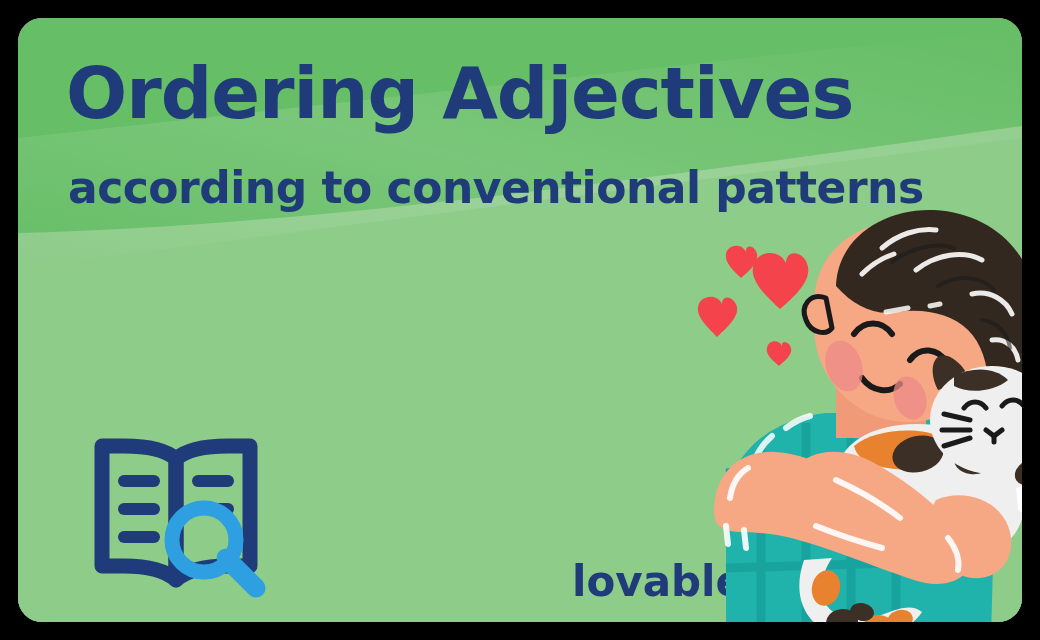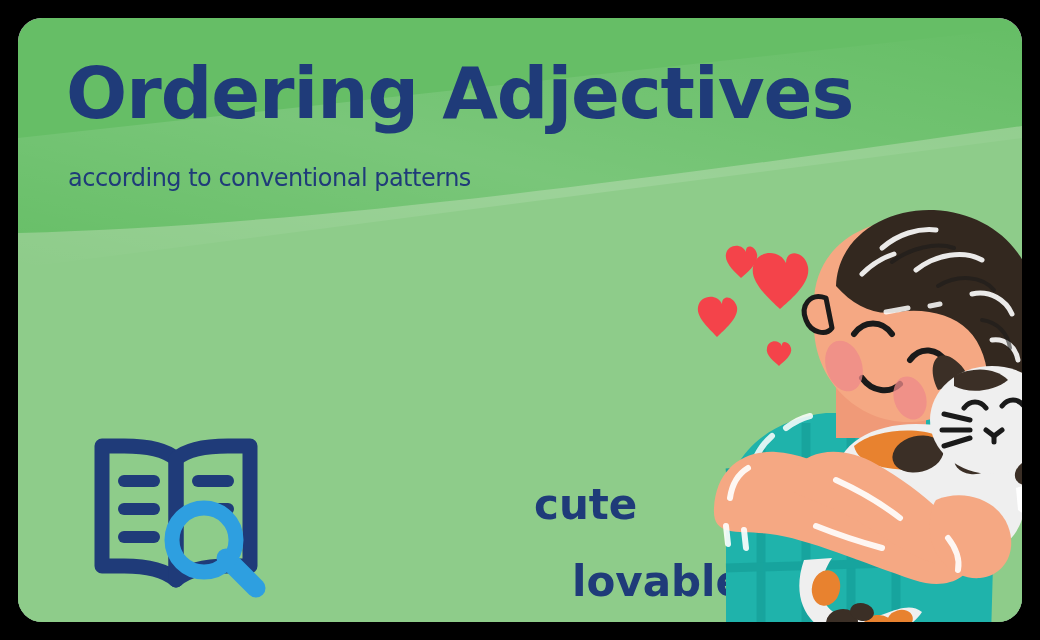--- a/index.html
+++ b/index.html
@@ -33,22 +33,22 @@
     font-size:72px;
     font-weight:bold;
     letter-spacing:-1px;
     line-height:1;
     white-space:nowrap;
   }
   #subtitle{
     position:absolute;
     left:50px; top:148px;
     color:#1f3b79;
-    font-size:24px;
-    font-weight:normal;
+    font-size:44px;
+    font-weight:bold;
     letter-spacing:-0.5px;
     line-height:1;
     white-space:nowrap;
   }
 
   .adj{
     position:absolute;
     color:#1f3b79;
     font-weight:bold;
     white-space:nowrap;
@@ -88,21 +88,20 @@
     <path d="M0,215 C260,208 560,172 1004,108 L1004,604 L0,604 Z" fill="#8ecc8a"></path>
   </svg>
 
   <svg id="streak" viewBox="0 0 1004 604" preserveAspectRatio="none">
     <path d="M0,120 L1004,10 L1004,120 L0,250 Z" fill="url(#streakgrad)"></path>
   </svg>
 
   <div id="title">Ordering Adjectives</div>
   <div id="subtitle">according to conventional patterns</div>
 
-  <div class="adj" id="adj-cute">cute</div>
   <div class="adj" id="adj-lovable">lovable</div>
   <div class="adj" id="adj-soft">soft</div>
 
   <svg id="bookicon" viewBox="0 0 200 175">
     <g fill="none" stroke="#1f3b79" stroke-width="15" stroke-linejoin="round" stroke-linecap="round">
 
       <path d="M96,29 C86,20 70,16 44,16 L22,16 L22,136 L44,136 C70,136 86,141 96,150 Z"></path>
 
       <path d="M96,29 C106,20 122,16 148,16 L170,16 L170,136 L148,136 C122,136 106,141 96,150 Z"></path>
     </g>

